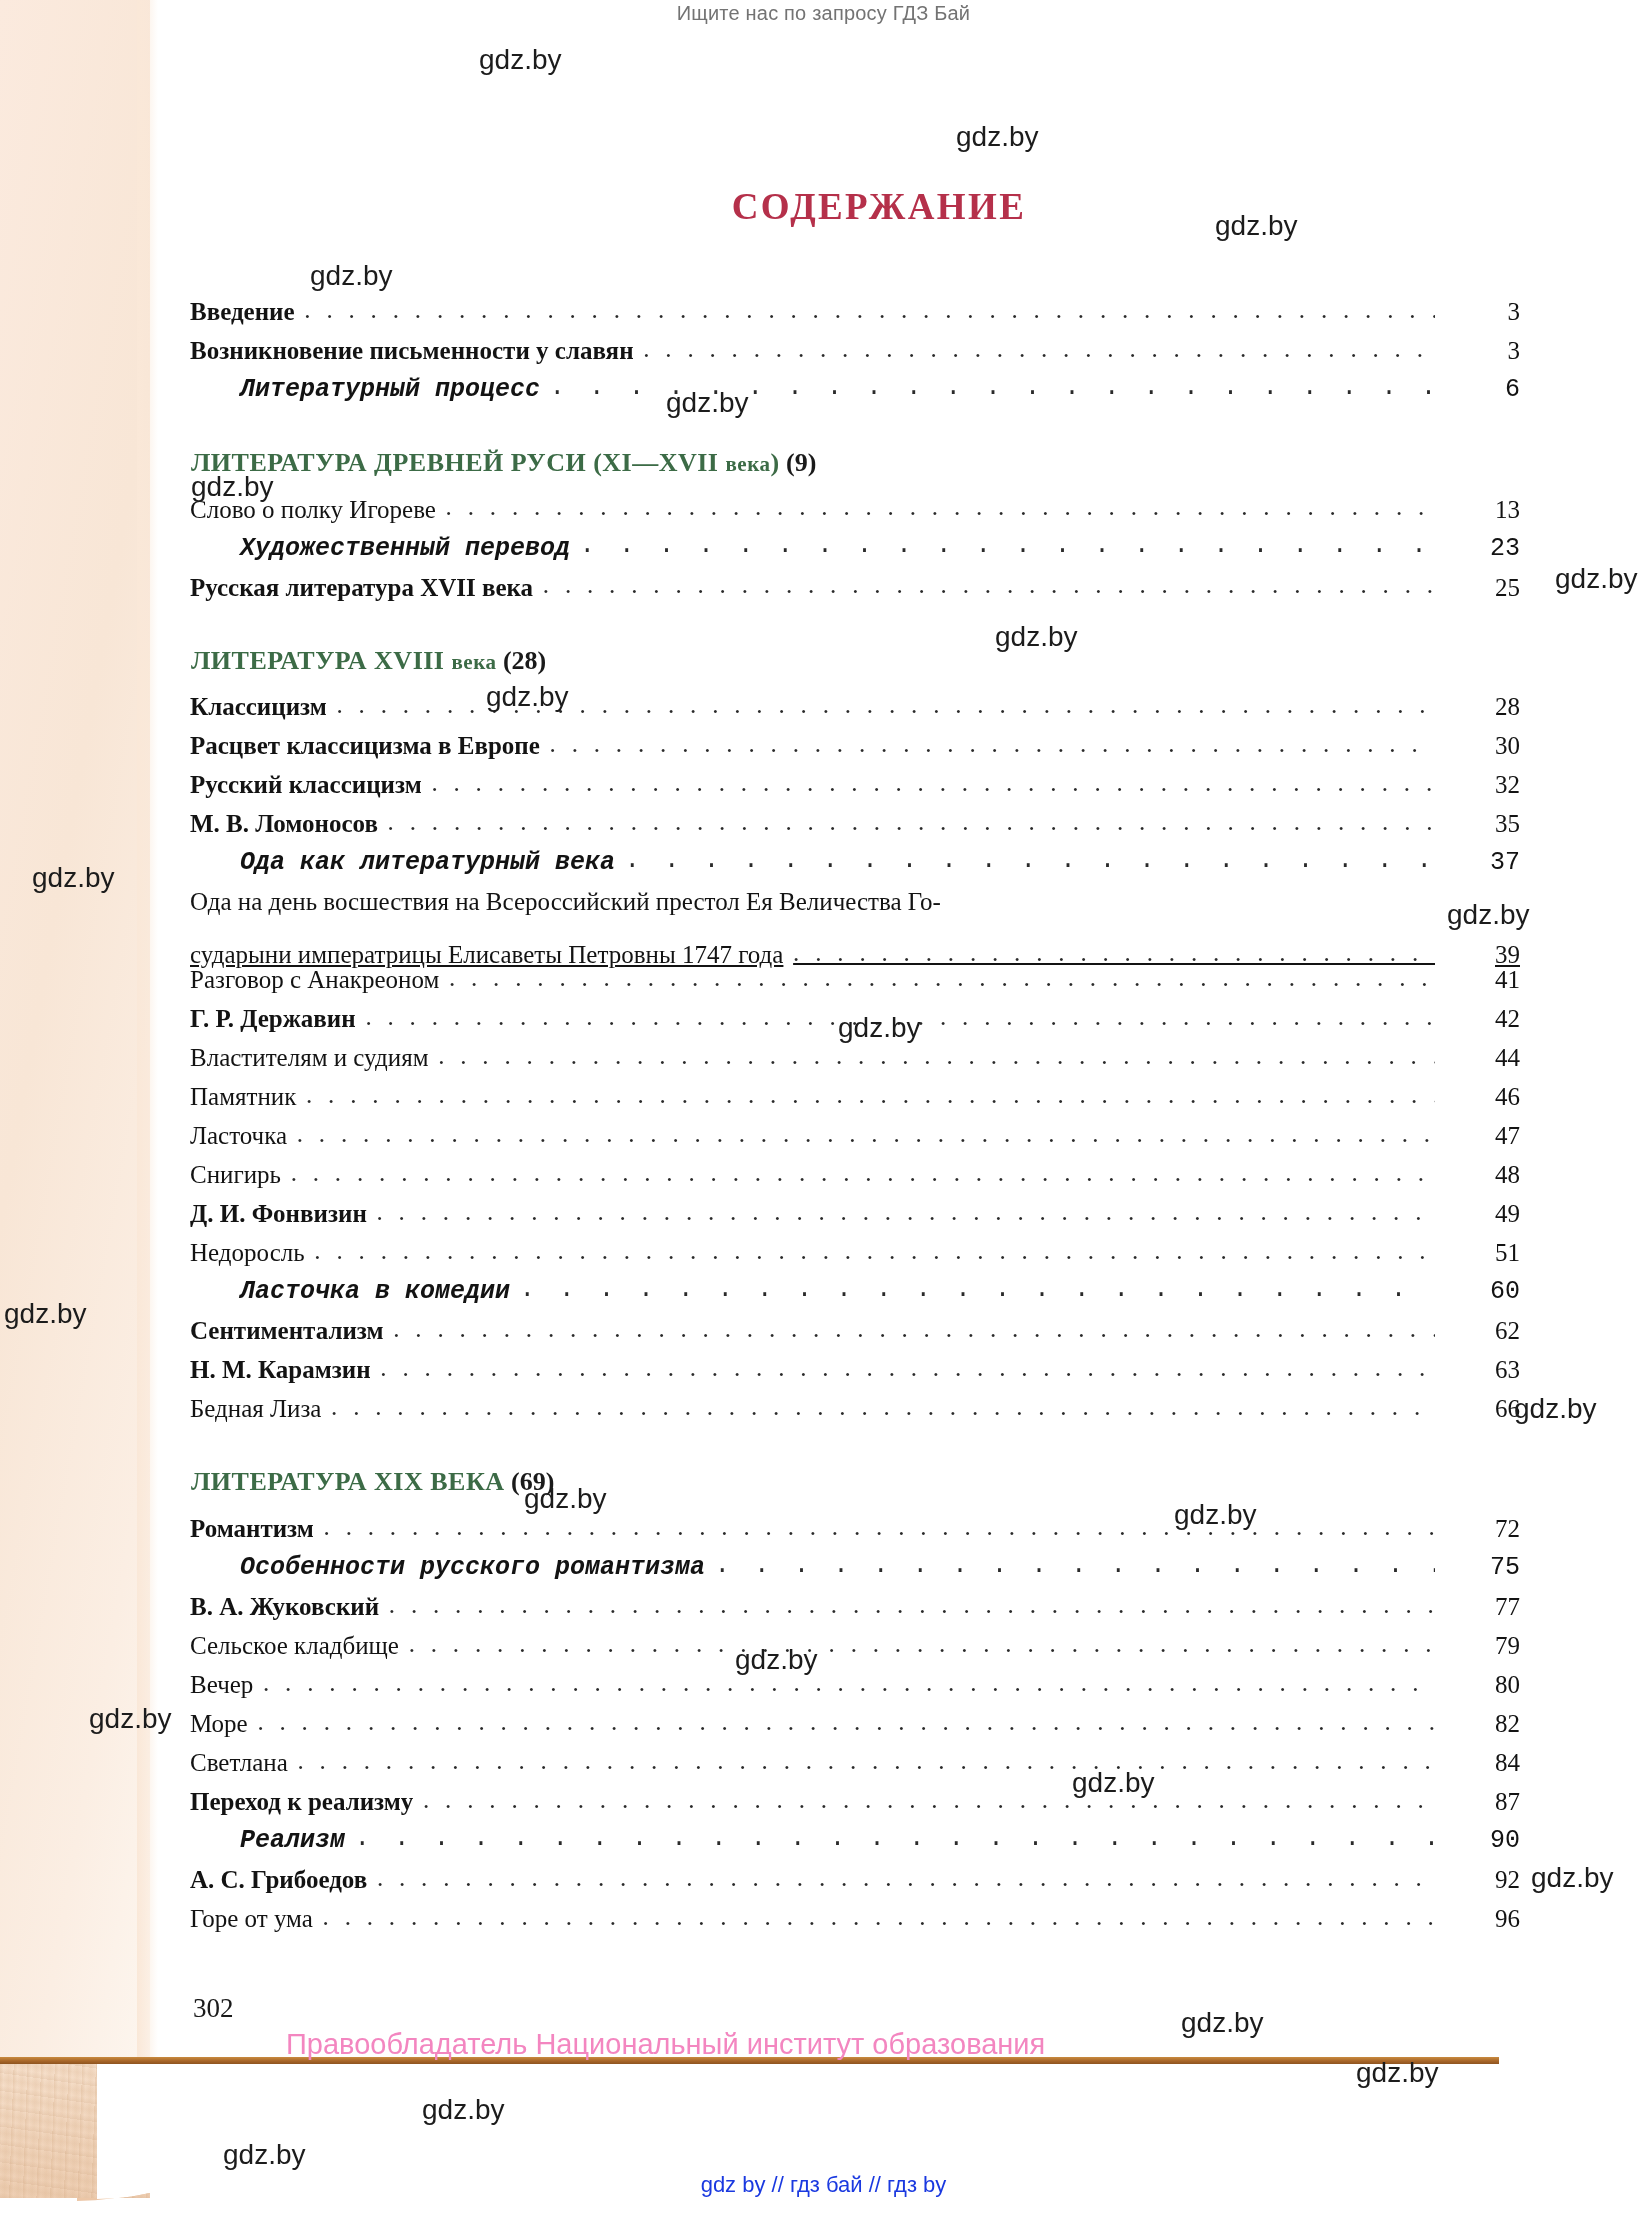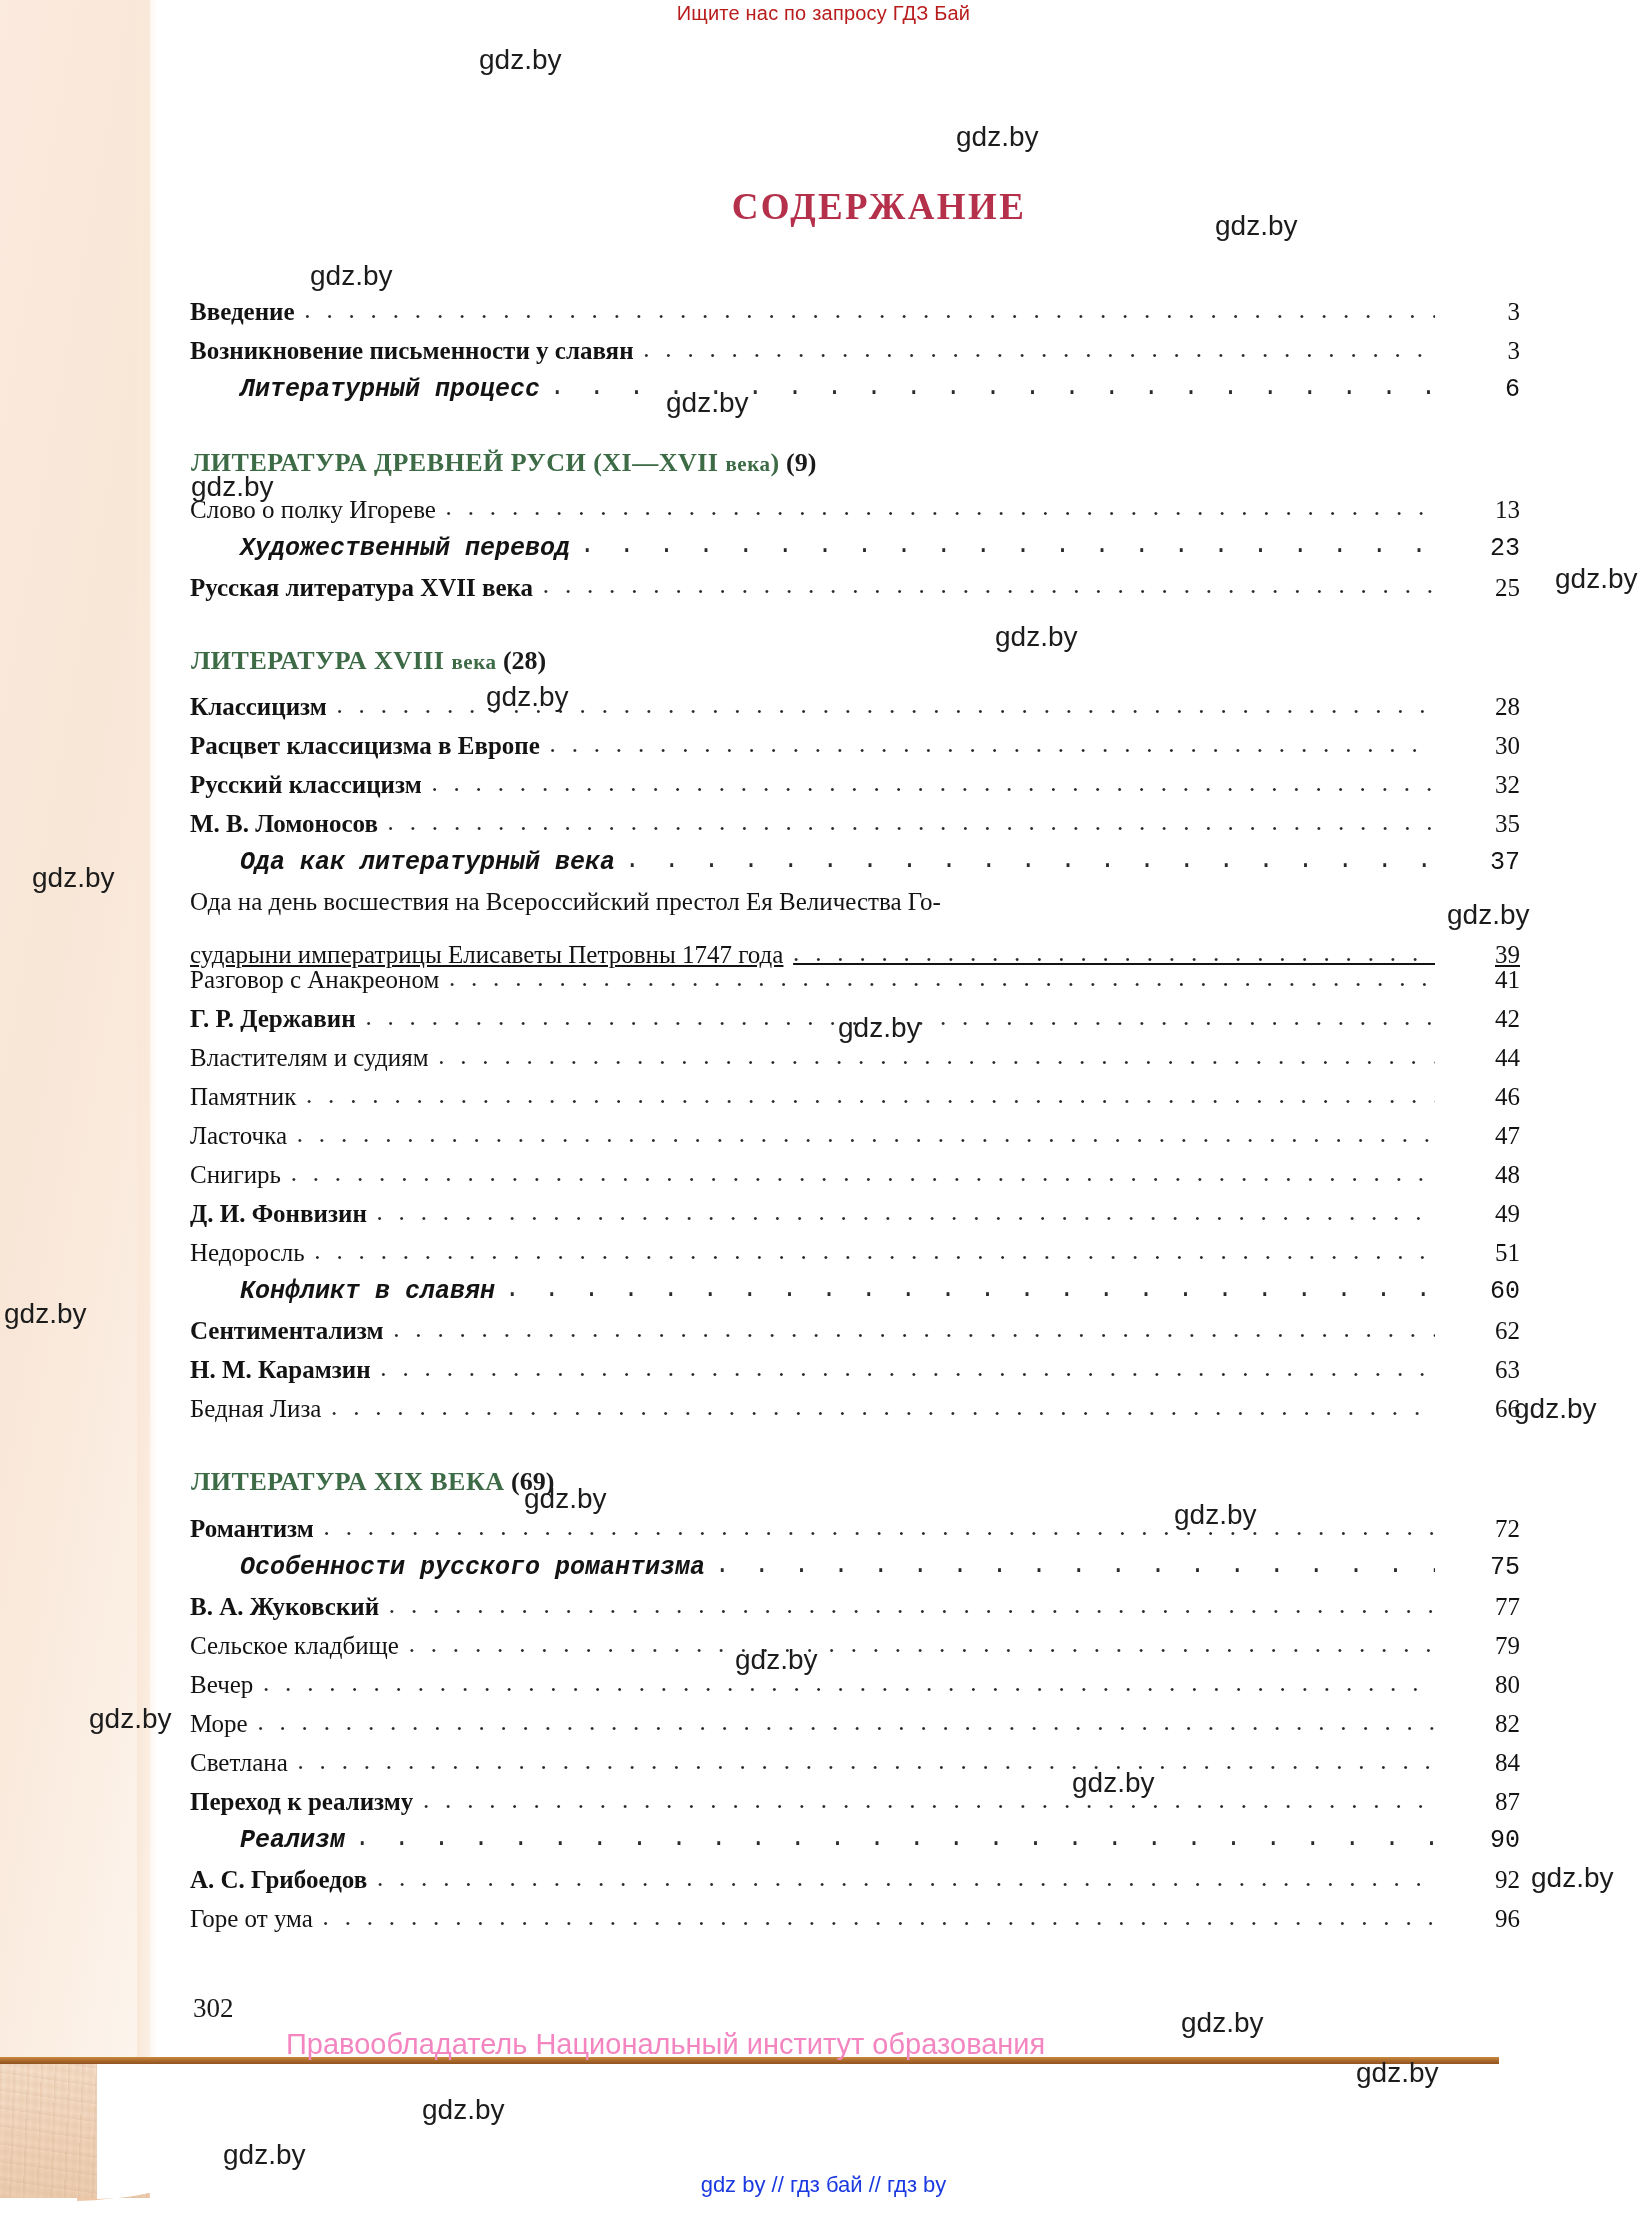--- a/index.html
+++ b/index.html
@@ -92,21 +92,21 @@
 
   
   .promo {
     position: absolute;
     top: 1.6px;
     left: 0;
     width: 1647px;
     text-align: center;
     font-family: "Liberation Sans", "DejaVu Sans", sans-serif;
     font-size: 20px;
-    color: #b91c1c;
+    color: #737373;
     z-index: 6;
     letter-spacing: 0.2px;
   }
 
   
   .wm {
     position: absolute;
     font-family: "Liberation Sans", "DejaVu Sans", sans-serif;
     font-size: 28px;
     color: #1c1c1c;
@@ -390,21 +390,21 @@
           <span class="label">Д. И. Фонвизин</span>
           <span class="leader">. . . . . . . . . . . . . . . . . . . . . . . . . . . . . . . . . . . . . . . . . . . . . . . . . . . . . . . . . . . . . . . . . . . . . . . . . . . . . . . . . . . . . . . . . . </span>
           <span class="pageno">49</span>
         </div>
         <div class="row plain">
           <span class="label">Недоросль</span>
           <span class="leader">. . . . . . . . . . . . . . . . . . . . . . . . . . . . . . . . . . . . . . . . . . . . . . . . . . . . . . . . . . . . . . . . . . . . . . . . . . . . . . . . . . . . . . . . . . </span>
           <span class="pageno">51</span>
         </div>
         <div class="row italic">
-          <span class="label">Конфликт в славян</span>
+          <span class="label">Ласточка в комедии</span>
           <span class="leader">. . . . . . . . . . . . . . . . . . . . . . . . . . . . . . . . . . . . . . . . . . . . . . . . . . . . . . . . . . . . . . . . . . . . . . . . . . . . . . . . . . . . . . . . . . </span>
           <span class="pageno">60</span>
         </div>
         <div class="row bold">
           <span class="label">Сентиментализм</span>
           <span class="leader">. . . . . . . . . . . . . . . . . . . . . . . . . . . . . . . . . . . . . . . . . . . . . . . . . . . . . . . . . . . . . . . . . . . . . . . . . . . . . . . . . . . . . . . . . . </span>
           <span class="pageno">62</span>
         </div>
         <div class="row bold">
           <span class="label">Н. М. Карамзин</span>

